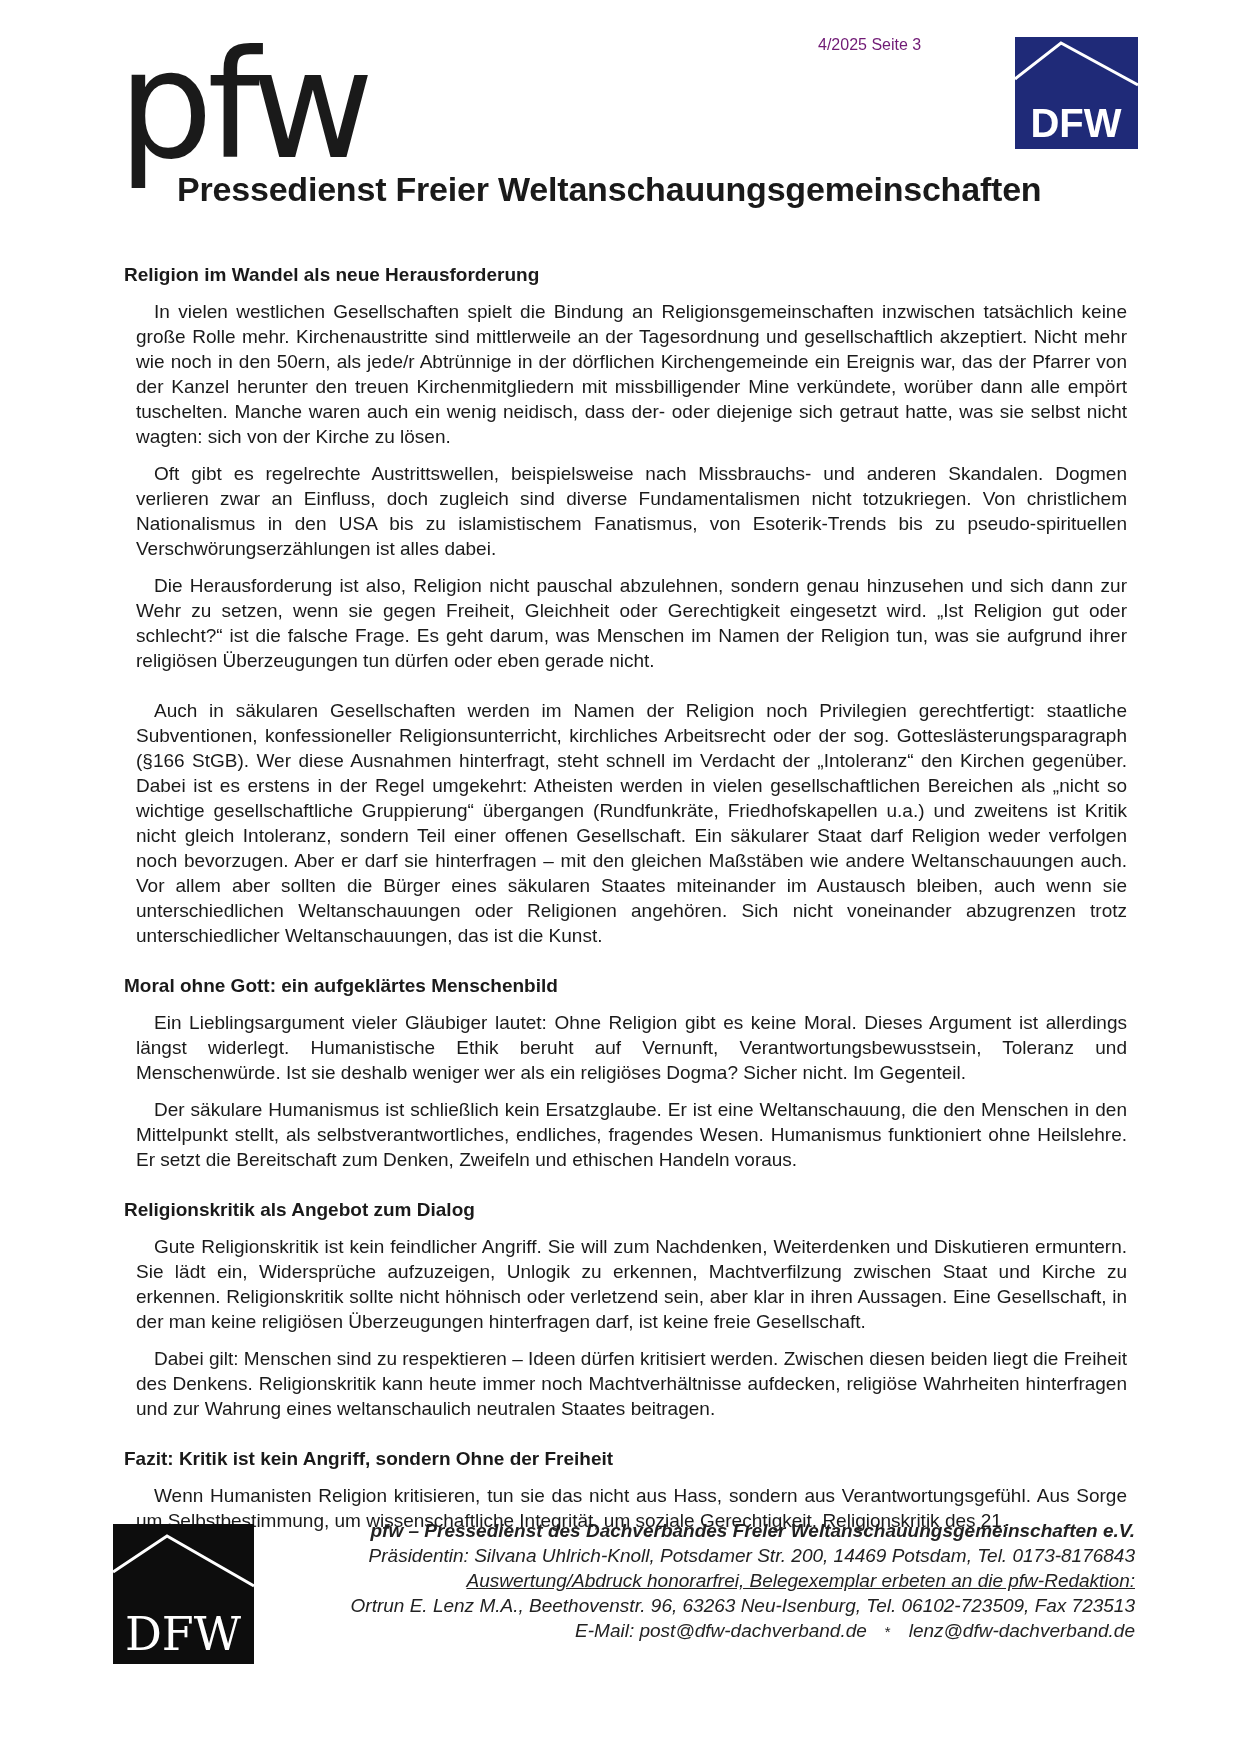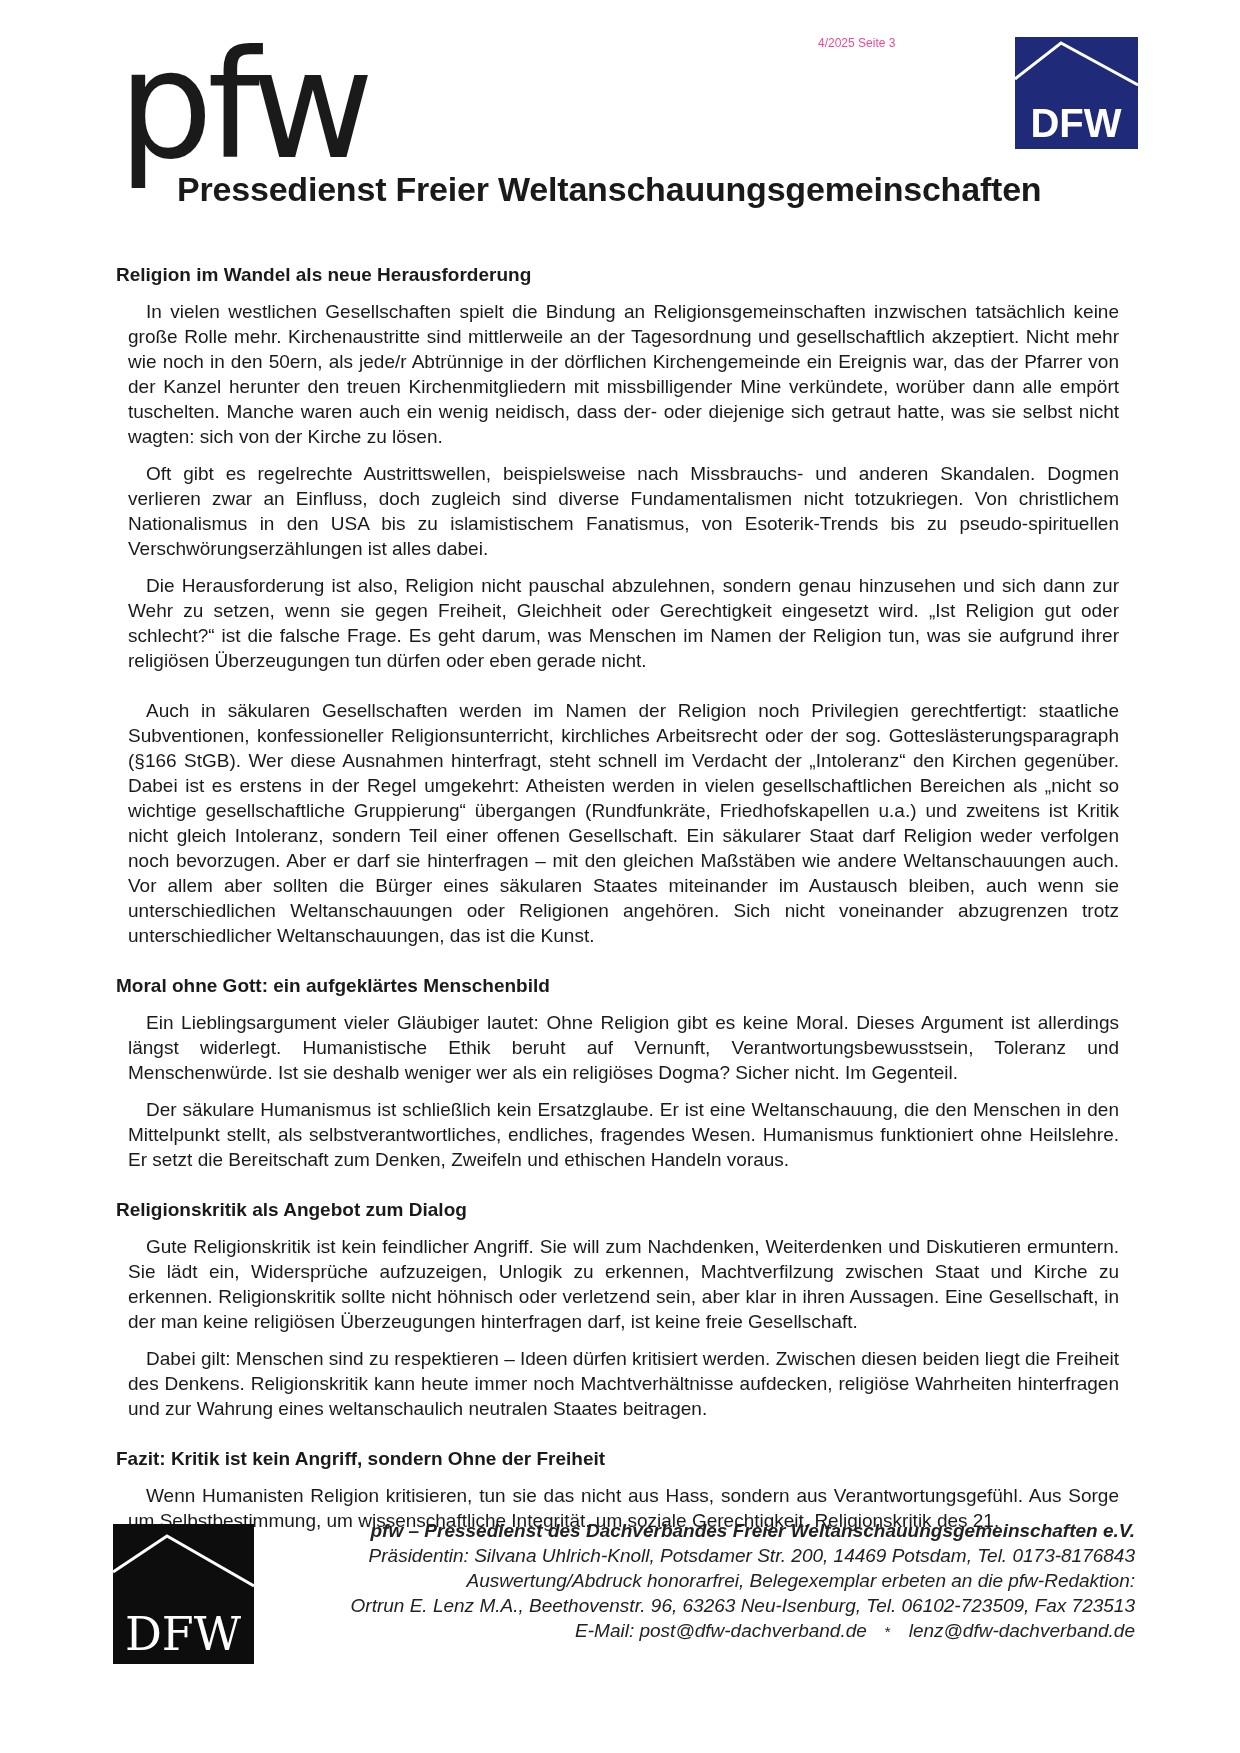--- a/index.html
+++ b/index.html
@@ -1,34 +1,34 @@
 <!DOCTYPE html>
 <html><head>
 <meta charset="utf-8">
 <style>
   html, body { margin: 0; padding: 0; background: #ffffff; }
   body { width: 1240px; height: 1753px; position: relative; overflow: hidden;
          font-family: "Liberation Sans", sans-serif; color: #1a1a1a; }
-  .issue { position: absolute; left: 818px; top: 36px; font-size: 12px; color: #ec4899; }
+  .issue { position: absolute; left: 818px; top: 36px; font-size: 16px; color: #701a75; }
   .brand { position: absolute; left: 118px; top: 30px; font-size: 150px; font-weight: 400;
            letter-spacing: -6px; line-height: 1; color: #1a1a1a; font-family: "DejaVu Sans", sans-serif; }
   .subtitle { position: absolute; left: 166px; top: 170px; font-size: 34px; font-weight: 700;
               color: #1a1a1a; letter-spacing: -0.2px; white-space: nowrap; margin-left: 11px; }
   .logo-top { position: absolute; left: 1015px; top: 37px; width: 123px; height: 112px; background: #1f2a78; }
   .logo-bottom { position: absolute; left: 113px; top: 1524px; width: 141px; height: 140px; background: #0d0d0d; }
   .logo svg { width: 100%; height: 100%; display: block; }
-  .content { position: absolute; left: 116px; top: 262px; width: 1015px; font-size: 19px; line-height: 25px; }
+  .content { position: absolute; left: 124px; top: 262px; width: 1015px; font-size: 19px; line-height: 25px; }
   .section { margin-bottom: 25px; }
   .section h2 { font-size: 19px; font-weight: 700; margin: 0; line-height: 25px; }
   .section p { margin: 12px; text-indent: 18px; text-align: justify; }
   .footer { position: absolute; left: 275px; top: 1518px; width: 860px; font-size: 19px; line-height: 25px;
             font-style: italic; color: #222; }
   .footer div { white-space: nowrap; text-align: right; }
   .footer .org { font-weight: 700; }
-  .footer .note { }
+  .footer .note { text-decoration: underline; }
   .footer .sep { display: inline-block; margin: 0 18px; font-style: normal; font-size: 15px; }
 </style>
 </head>
 <body>
 
 <div class="issue">4/2025 Seite 3</div>
 <div class="brand">pfw</div>
 <div class="subtitle">Pressedienst Freier Weltanschauungsgemeinschaften</div>
 
 <div class="logo logo-top">

